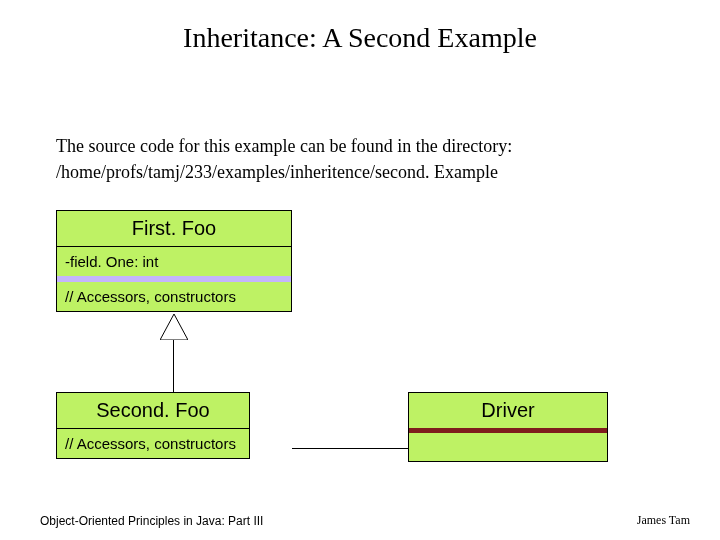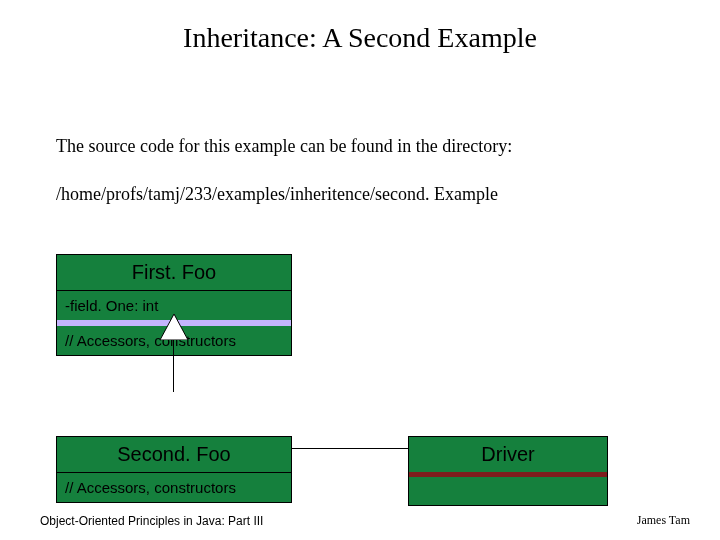--- a/index.html
+++ b/index.html
@@ -25,49 +25,47 @@
     position: absolute;
     top: 136px;
     left: 56px;
     font-size: 18px;
   }
   .intro-2 {
     position: absolute;
     top: 162px;
     left: 56px;
     font-size: 18px;
-    margin-top: 22px;
   }
   
   .uml {
     position: absolute;
     border: 1px solid #000;
-    background: #15803d;
+    background: #bef264;
     font-family: Arial, Helvetica, sans-serif;
     font-size: 15px;
     box-sizing: border-box;
-    margin-top: 44px;
   }
   .uml .name {
     text-align: center;
     font-size: 20px;
     padding: 6px 4px;
     border-bottom: 1px solid #000;
   }
   .uml .attrs {
     padding: 6px 8px;
     border-bottom: 6px solid #c4b5fd;
     min-height: 14px;
   }
   .uml .ops {
     padding: 6px 8px;
     min-height: 14px;
   }
   #firstFoo { top: 210px; left: 56px; width: 236px; }
-  #secondFoo { top: 392px; left: 56px; width: 236px; }
+  #secondFoo { top: 392px; left: 56px; width: 194px; }
   #driver    { top: 392px; left: 408px; width: 200px; }
   #driver .name { border-bottom: 5px solid #7f1d1d; }
   #driver .body { height: 28px; }
 
   
   .inh-line {
     position: absolute;
     left: 173px;
     top: 340px;
     width: 0;

